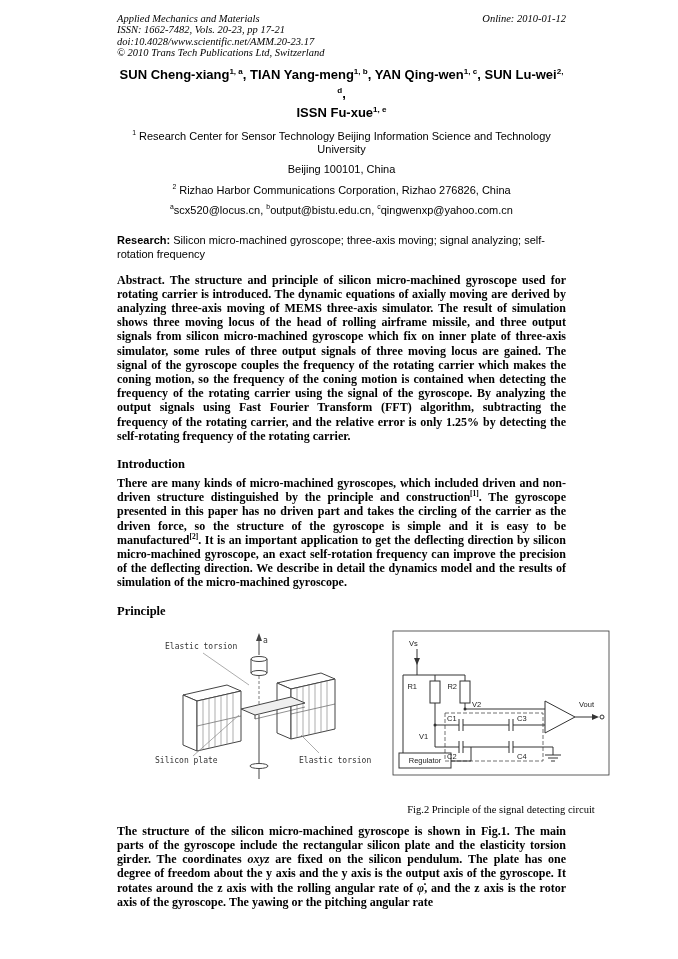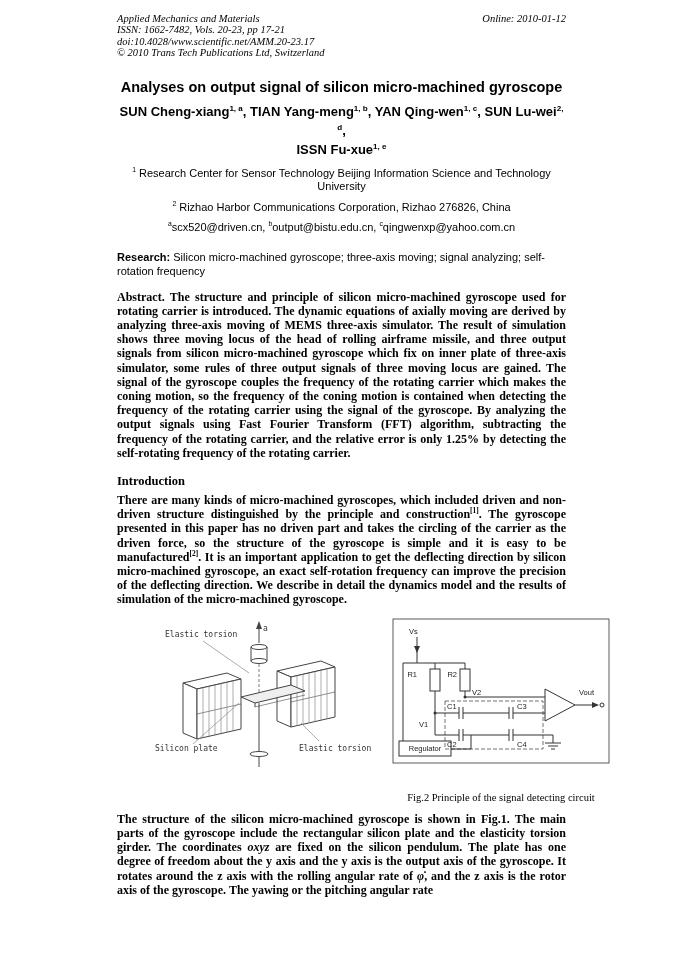--- a/index.html
+++ b/index.html
@@ -46,53 +46,54 @@
   <div class="header-row">
     <div class="header-left">
       <div>Applied Mechanics and Materials</div>
       <div>ISSN: 1662-7482, Vols. 20-23, pp 17-21</div>
       <div>doi:10.4028/www.scientific.net/AMM.20-23.17</div>
       <div>© 2010 Trans Tech Publications Ltd, Switzerland</div>
     </div>
     <div class="header-right">Online: 2010-01-12</div>
   </div>
 
-  <div class="title">Analyses on output signal of silicon micro-machined gyroscope</div>
 
   <div class="authors">
     <span><span>SUN Cheng-xiang</span><sup>1, a</sup><span>, </span></span><span><span>TIAN Yang-meng</span><sup>1, b</sup><span>, </span></span><span><span>YAN Qing-wen</span><sup>1, c</sup><span>, </span></span><span><span>SUN Lu-wei</span><sup>2, d</sup><span>,</span></span><br>
     <span><span>ISSN Fu-xue</span><sup>1, e</sup></span>
   </div>
 
   <div class="affil">
     <sup>1</sup><span> Research Center for Sensor Technology Beijing Information Science and Technology University</span>
   </div>
+  <div class="affil-city">Beijing 100101, China</div>
 
   <div class="affil affil2">
     <sup>2</sup><span> Rizhao Harbor Communications Corporation, Rizhao 276826, China</span>
   </div>
 
   <div class="emails">
-    <span><sup>a</sup><span>scx520@driven.cn, </span></span><span><sup>b</sup><span>output@bistu.edu.cn, </span></span><span><sup>c</sup><span>qingwenxp@yahoo.com.cn</span></span>
+    <span><sup>a</sup><span>scx520@locus.cn, </span></span><span><sup>b</sup><span>output@bistu.edu.cn, </span></span><span><sup>c</sup><span>qingwenxp@yahoo.com.cn</span></span>
   </div>
 
   <p class="keywords">
     <b>Research:</b><span> Silicon micro-machined gyroscope; three-axis moving; signal analyzing; self-rotation frequency</span>
   </p>
 
   <p class="para abstract">
     <b>Abstract.</b><span> The structure and principle of silicon micro-machined gyroscope used for rotating carrier is introduced. The dynamic equations of axially moving are derived by analyzing three-axis moving of MEMS three-axis simulator. The result of simulation shows three moving locus of the head of rolling airframe missile, and three output signals from silicon micro-machined gyroscope which fix on inner plate of three-axis simulator, some rules of three output signals of three moving locus are gained. The signal of the gyroscope couples the frequency of the rotating carrier which makes the coning motion, so the frequency of the coning motion is contained when detecting the frequency of the rotating carrier using the signal of the gyroscope. By analyzing the output signals using Fast Fourier Transform (FFT) algorithm, subtracting the frequency of the rotating carrier, and the relative error is only 1.25% by detecting the self-rotating frequency of the rotating carrier.</span>
   </p>
 
   <p class="h2">Introduction</p>
 
   <p class="para after-h">
     <span>There are many kinds of micro-machined gyroscopes, which included driven and non-driven structure distinguished by the principle and construction</span><sup>[1]</sup><span>. The gyroscope presented in this paper has no driven part and takes the circling of the carrier as the driven force, so the structure of the gyroscope is simple and it is easy to be manufactured</span><sup>[2]</sup><span>. It is an important application to get the deflecting direction by silicon micro-machined gyroscope, an exact self-rotation frequency can improve the precision of the deflecting direction. We describe in detail the dynamics model and the results of simulation of the micro-machined gyroscope.</span>
   </p>
 
+  <p class="h2">Principle</p>
 
   <div class="figrow">
 
     <div class="figblock">
       <svg width="258" height="170" viewBox="0 0 258 170">
         <g stroke="#444" fill="none" stroke-width="1">
 
           <line x1="130" y1="26" x2="130" y2="9"></line>
           <polygon points="130,4 127,12 133,12" fill="#444" stroke="none"></polygon>
 

